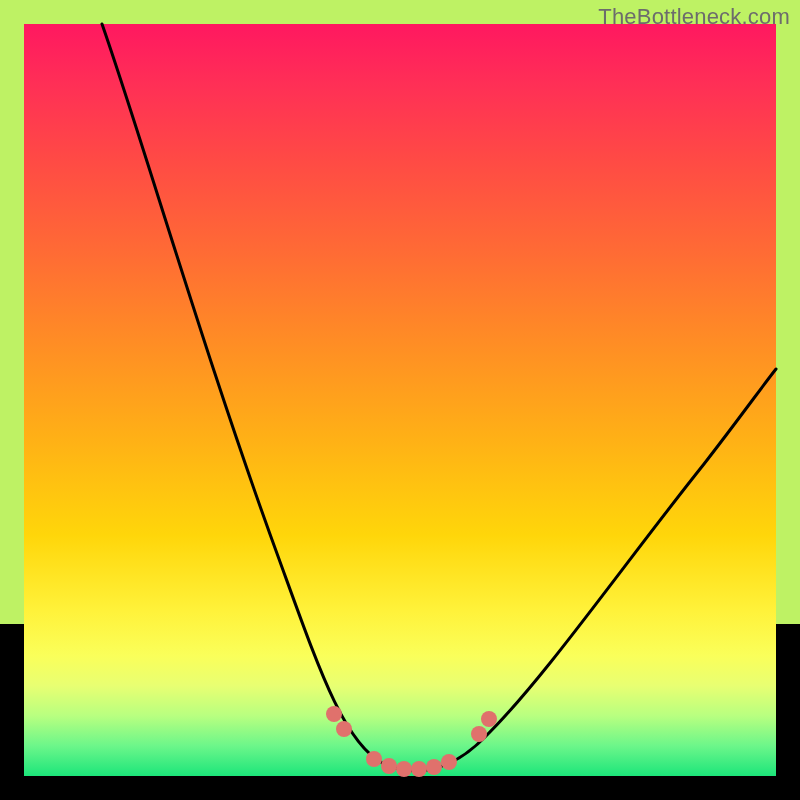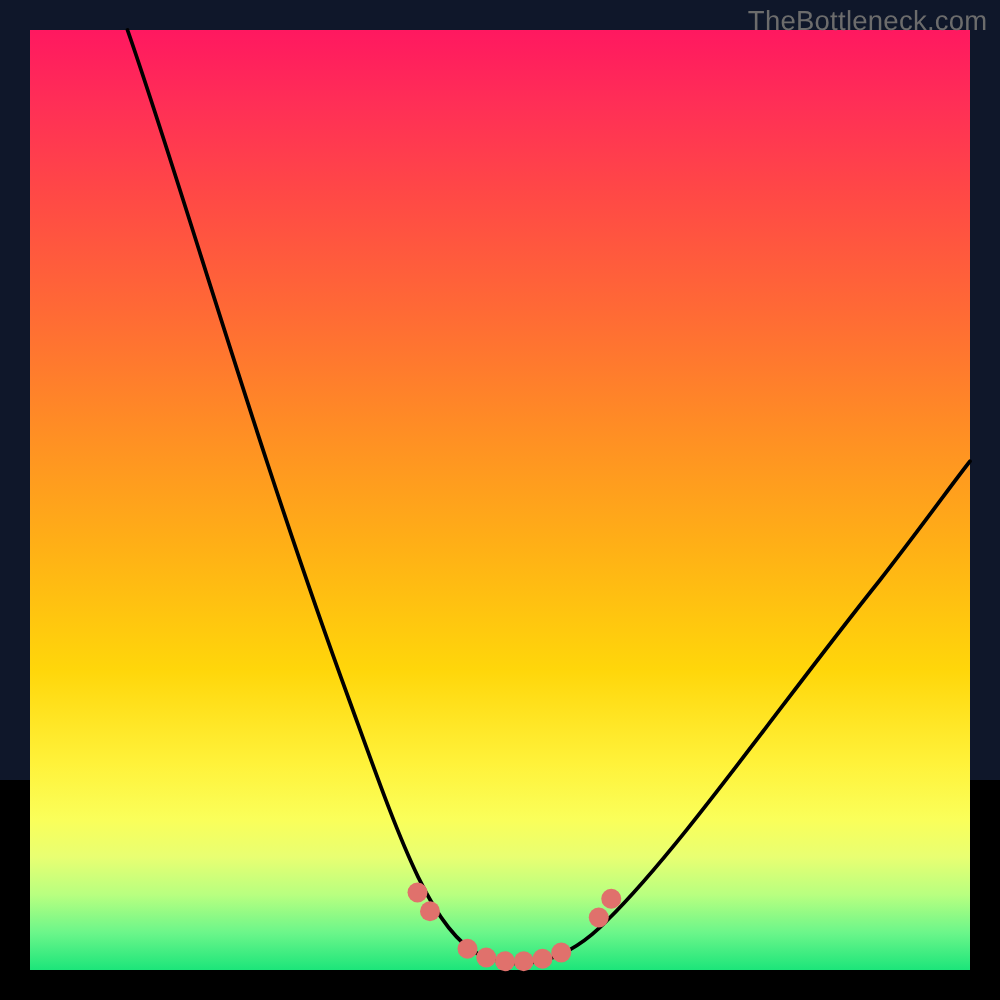--- a/index.html
+++ b/index.html
@@ -10,21 +10,21 @@
     overflow: hidden;
     background: #000;
     font-family: Arial, Helvetica, sans-serif;
   }
   .frame {
     position: absolute;
     left: 0;
     top: 0;
     width: 800px;
     height: 624px;
-    background: #0f172a;
+    background: #bef264;
   }
   .plot {
     position: absolute;
     left: 24px;
     top: 24px;
     width: 752px;
     height: 752px;
     
     background: linear-gradient(
       to bottom,

